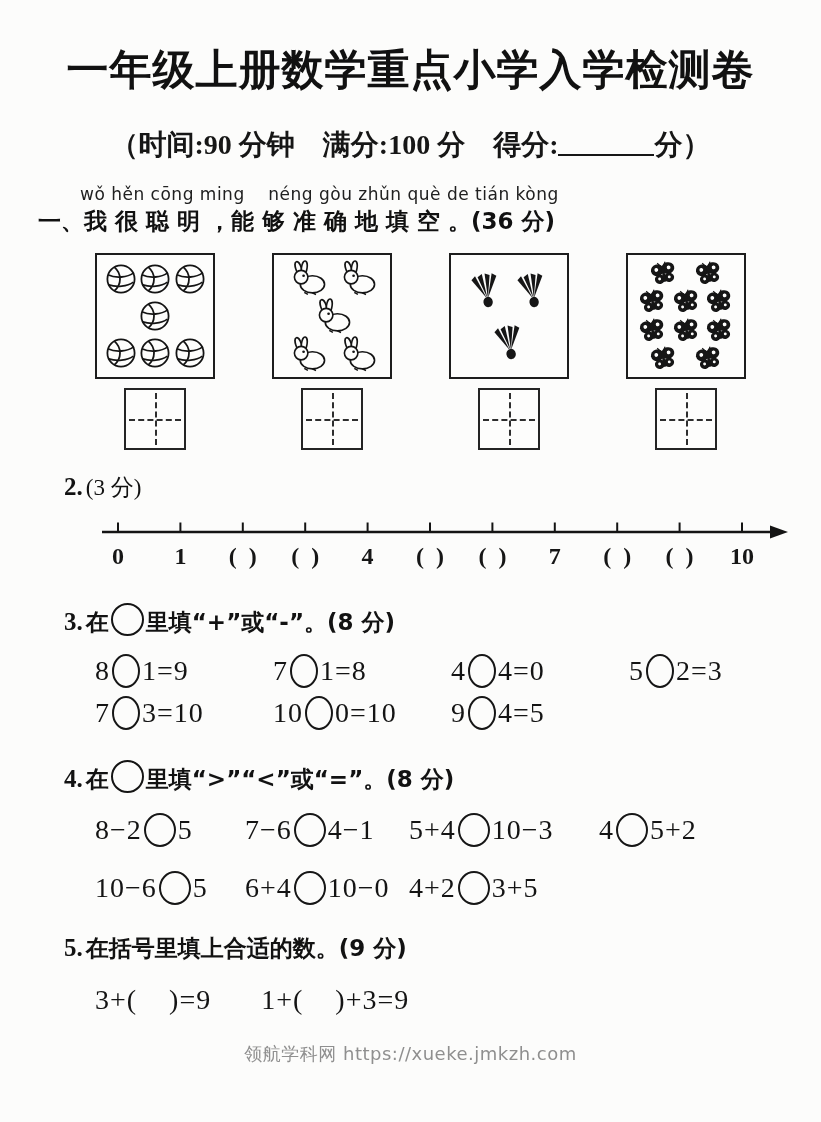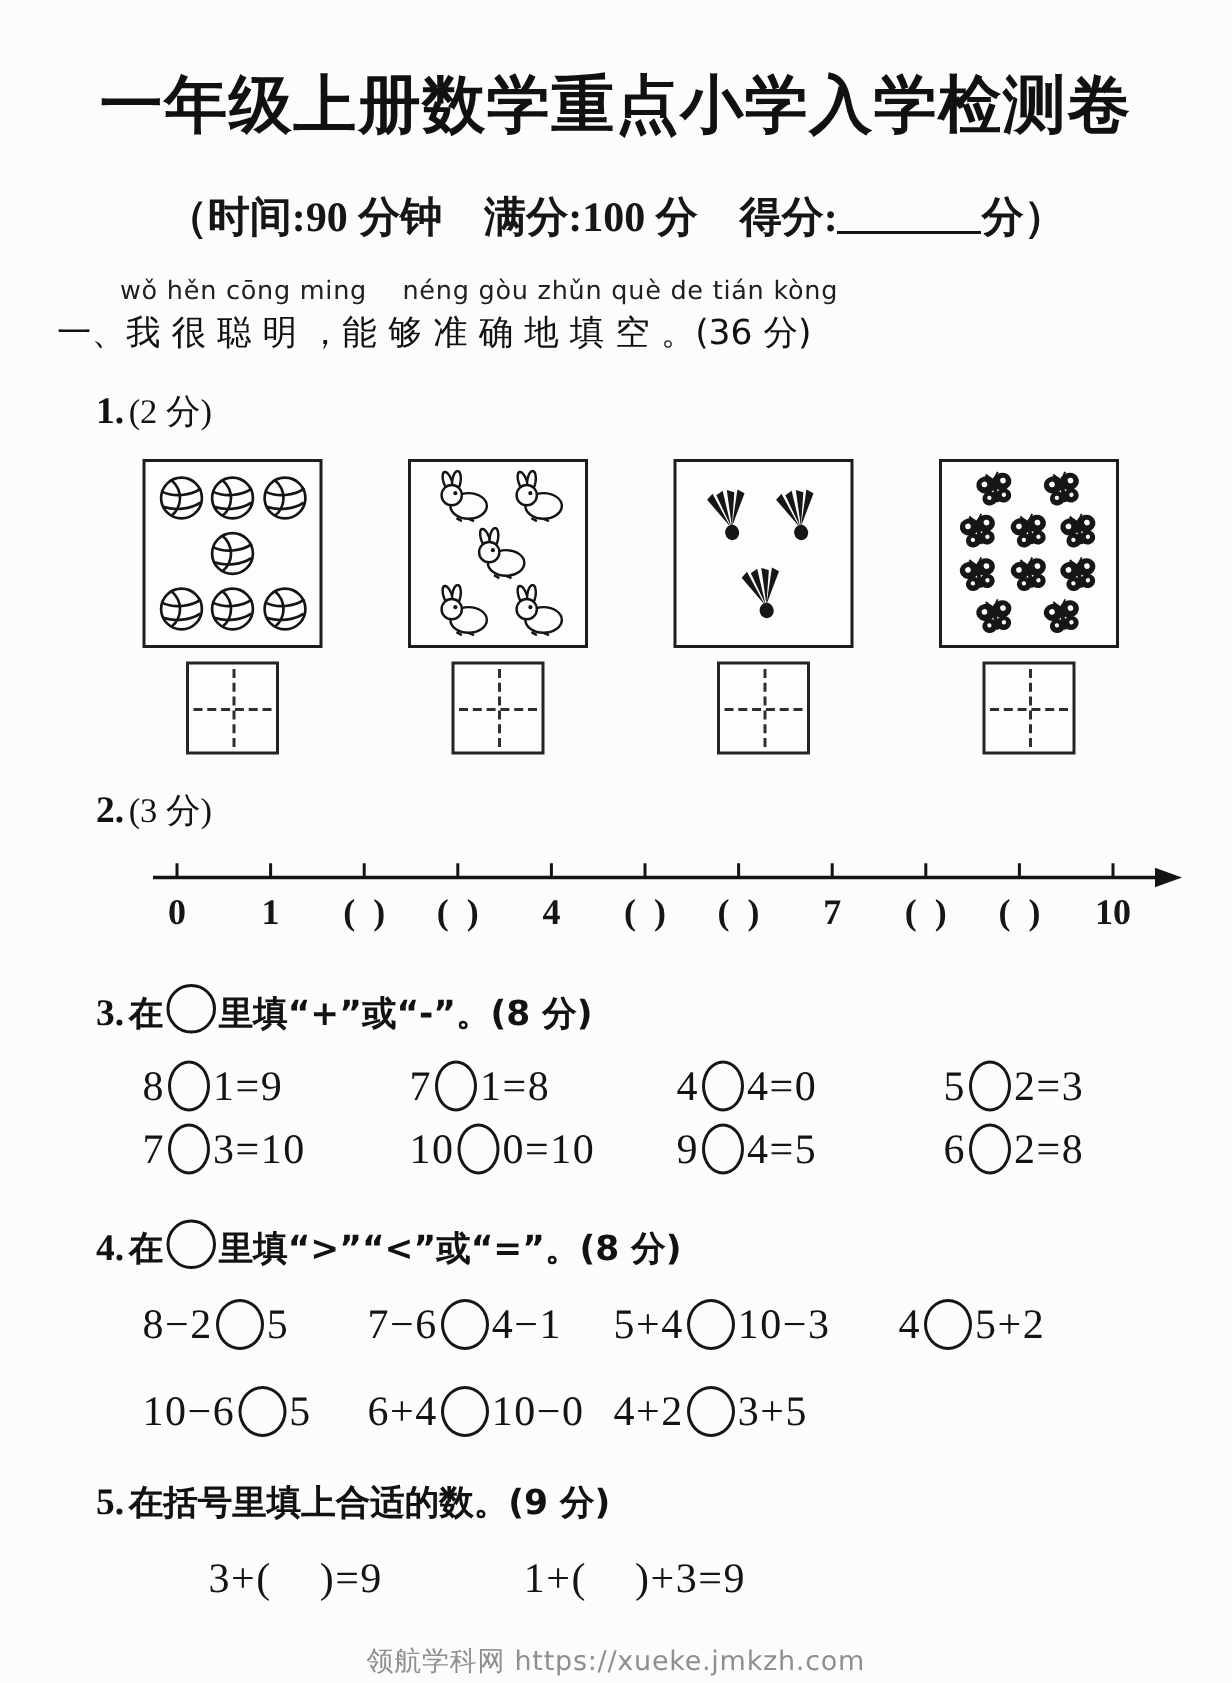--- a/index.html
+++ b/index.html
@@ -22,21 +22,21 @@
   }
   .info .blank{
     display:inline-block;width:96px;border-bottom:2px solid #161616;height:18px;vertical-align:-2px;
   }
 
   
   .pinyin{
     margin:20px 0 0 42px;font-size:17px;color:#202020;letter-spacing:.5px;white-space:pre;
   }
   .sec-heading{
-    margin:2px 0 0 0;font-size:23px;font-weight:normal;color:#111;white-space:pre;
+    margin:2px 0 0 0;font-size:23px;font-weight:bold;color:#111;white-space:pre;
   }
 
   
   .qhead{margin:22px 0 0 26px;font-size:23px;font-weight:bold;color:#121212;}
   .qhead .qnum{font-family:"Liberation Serif", serif;font-weight:bold;font-size:25px;margin-right:3px;}
   .qhead .qscore{font-family:"Liberation Serif", serif;font-weight:normal;font-size:23px;}
   .qhead .qtext{font-family:"DejaVu Sans", sans-serif;}
   .hcircle{
     display:inline-block;width:29px;height:29px;border:2.4px solid #141414;border-radius:50%;
     vertical-align:-6px;margin:0 2px;background:#fcfcfb;
@@ -75,21 +75,21 @@
   .eqgrid.q4{grid-template-columns:150px 164px 190px 1fr;row-gap:24px;margin-top:18px;}
   .eq{white-space:pre;letter-spacing:1px;}
   .ocircle{
     display:inline-block;box-sizing:border-box;border:2px solid #161616;border-radius:50%;
     background:#fcfcfb;vertical-align:-8px;margin:0 2px;
   }
   .q3 .ocircle{width:28px;height:34px;}
   .q4 .ocircle{width:32px;height:34px;}
 
   .q5row{margin:20px 0 0 57px;font-family:"Liberation Serif", serif;font-size:28px;color:#141414;}
-  .q5row .eq{margin-right:50px;margin-left:44px;}
+  .q5row .eq{margin-right:50px;}
 
   
   .footer{
     margin-top:26px;text-align:center;font-size:18px;color:#8f8f8f;letter-spacing:.5px;
   }
 </style>
 </head>
 <body>
 
 <svg width="0" height="0" style="position:absolute" aria-hidden="true">
@@ -142,21 +142,20 @@
 
 <div class="page">
 
   <h1 class="title">一年级上册数学重点小学入学检测卷</h1>
 
   <div class="info"><span>（时间:90 分钟　满分:100 分　得分:</span><span class="blank"></span><span>分）</span></div>
 
   <div class="pinyin">wǒ hěn cōng ming    néng gòu zhǔn què de tián kòng</div>
   <h2 class="sec-heading">一、我 很 聪 明 ，能 够 准 确 地 填 空 。(36 分)</h2>
 
-  <div class="qhead"><span class="qnum">1.</span><span class="qscore">(2 分)</span></div>
   <div class="boxrow" id="q1-boxes">
       <div class="q1col">
         <div class="cbox">
           <div class="iconrow">
             <svg class="icon icon-basketball">
               <use href="#sym-basketball"></use>
             </svg>
             <svg class="icon icon-basketball">
               <use href="#sym-basketball"></use>
             </svg>
@@ -291,21 +290,20 @@
 
   <div class="qhead"><span class="qnum">3.</span><span class="qtext"><span>在</span><span class="hcircle"></span><span>里填“+”或“-”。(8 分)</span></span></div>
   <div class="eqgrid q3" id="q3-eqs">
       <span class="eq"><span>8</span><span class="ocircle"></span><span>1=9</span></span>
       <span class="eq"><span>7</span><span class="ocircle"></span><span>1=8</span></span>
       <span class="eq"><span>4</span><span class="ocircle"></span><span>4=0</span></span>
       <span class="eq"><span>5</span><span class="ocircle"></span><span>2=3</span></span>
       <span class="eq"><span>7</span><span class="ocircle"></span><span>3=10</span></span>
       <span class="eq"><span>10</span><span class="ocircle"></span><span>0=10</span></span>
       <span class="eq"><span>9</span><span class="ocircle"></span><span>4=5</span></span>
-      <span class="eq"><span>6</span><span class="ocircle"></span><span>2=8</span></span>
     </div>
 
   <div class="qhead" style="margin-top:30px"><span class="qnum">4.</span><span class="qtext"><span>在</span><span class="hcircle"></span><span>里填“&gt;”“&lt;”或“=”。(8 分)</span></span></div>
   <div class="eqgrid q4" id="q4-eqs">
       <span class="eq"><span>8−2</span><span class="ocircle"></span><span>5</span></span>
       <span class="eq"><span>7−6</span><span class="ocircle"></span><span>4−1</span></span>
       <span class="eq"><span>5+4</span><span class="ocircle"></span><span>10−3</span></span>
       <span class="eq"><span>4</span><span class="ocircle"></span><span>5+2</span></span>
       <span class="eq"><span>10−6</span><span class="ocircle"></span><span>5</span></span>
       <span class="eq"><span>6+4</span><span class="ocircle"></span><span>10−0</span></span>

